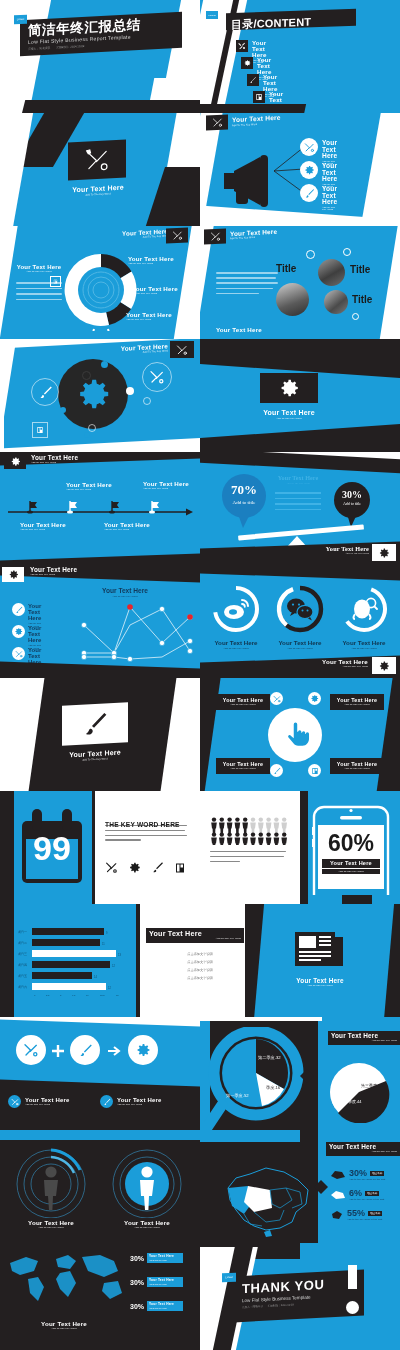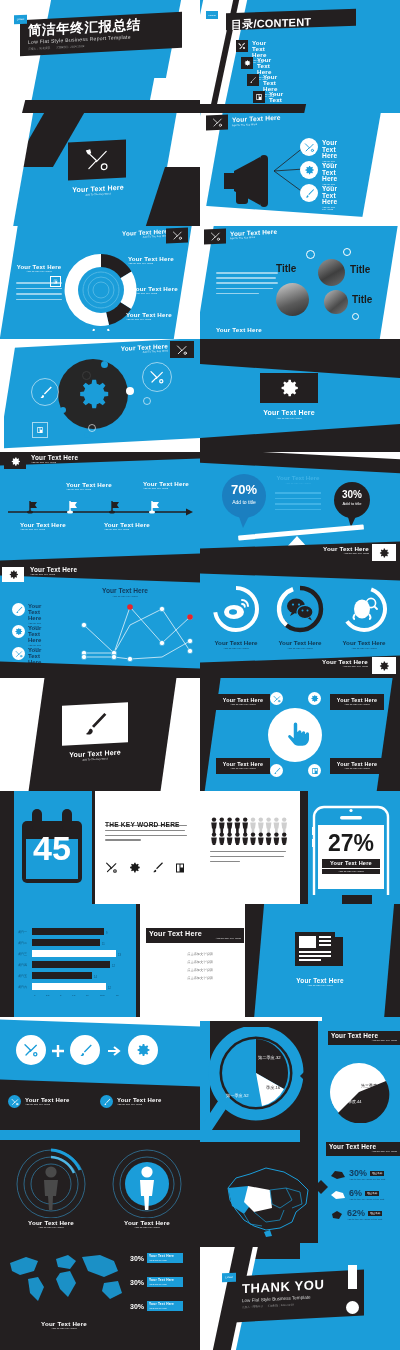--- a/index.html
+++ b/index.html
@@ -429,21 +429,21 @@
       <div class="tiny wht sub" style="margin-top:1px;">Add To The Key Word</div>
     </div>
     <div class="sk" style="left:143px;top:29px;">
       <div class="yth" style="font-size:6.2px;">Your Text Here</div>
       <div class="tiny wht sub" style="margin-top:1px;">Add To The Key Word</div>
     </div>
     <div class="sk" style="left:-12px;top:105px;width:230px;height:20px;background:#231f20;transform:skewY(-2deg);"></div>
   </div>
 </div>
 
-<div class="slide" style="left:200px;top:452px;">
+<div class="slide" style="left:200px;top:452px;font-family:Liberation Serif, serif;">
   <div class="fullbleed" style="background:#1b9dd9;">
     <div class="sk" style="left:-14px;top:-14px;width:230px;height:22px;background:#fff;transform:skewY(3deg);"></div>
     <div class="sk" style="left:-14px;top:2px;width:230px;height:14px;background:#231f20;transform:skewY(3deg);"></div>
     <div class="sk" style="left:22px;top:22px;width:44px;height:44px;background:#1b7fc0;border-radius:50%;"></div>
     <svg class="sk" style="left:38px;top:62px;" width="12" height="14">
           <path d="M0 0 L12 0 L5 14 Z" fill="#1b7fc0"></path>
         </svg>
     <div class="sk ctr" style="left:22px;top:30px;width:44px;">
       <div class="wht" style="font-size:13px;font-weight:bold;">70%</div>
       <div class="wht" style="font-size:5px;margin-top:2px;">Add to title</div>
@@ -707,21 +707,21 @@
 <div class="slide" style="left:0;top:791px;">
   <div class="fullbleed" style="background:#231f20;">
     <div class="sk" style="left:14px;top:-10px;width:78px;height:140px;background:#1b9dd9;"></div>
     <svg class="sk" style="left:20px;top:18px;" width="64" height="78" viewBox="0 0 64 78">
       <rect x="2" y="12" width="60" height="62" rx="5" fill="#231f20"></rect>
       <rect x="6" y="30" width="52" height="40" fill="#1b9dd9"></rect>
       <rect x="12" y="0" width="10" height="22" rx="5" fill="#231f20"></rect>
       <rect x="42" y="0" width="10" height="22" rx="5" fill="#231f20"></rect>
     </svg>
     <div class="sk ctr" style="left:20px;top:40px;width:64px;">
-      <span style="font-size:34px;font-weight:bold;color:#fff;line-height:34px;">45</span>
+      <span style="font-size:34px;font-weight:bold;color:#fff;line-height:34px;">99</span>
     </div>
   </div>
 </div>
 <div class="slide" style="left:95px;top:791px;width:105px;">
   <div class="fullbleed" style="background:#fff;">
     <div class="sk" style="left:10px;top:22px;">
       <span style="font-size:6.6px;font-weight:bold;color:#1a1a1a;letter-spacing:.2px;">THE KEY WORD HERE</span>
     </div>
     <div class="sk" style="left:10px;top:34px;width:82px;">
       <div class="loremk" style="width:100%;margin-bottom:3.4px;"></div>
@@ -863,21 +863,21 @@
     <div class="sk" style="left:-6px;top:-10px;width:14px;height:140px;background:#231f20;"></div>
     <svg class="sk" style="left:12px;top:14px;" width="78" height="100" viewBox="0 0 78 100">
       <rect x="2" y="2" width="74" height="116" rx="10" fill="none" stroke="#fff" stroke-width="2.4"></rect>
       <rect x="0" y="22" width="3" height="8" fill="#fff"></rect>
           <rect x="0" y="34" width="3" height="8" fill="#fff"></rect>
       <rect x="28" y="11" width="22" height="3.4" rx="1.7" fill="#fff"></rect>
       <circle cx="39" cy="5.5" r="1.6" fill="#fff"></circle>
     </svg>
     <div class="sk" style="left:18px;top:34px;width:66px;height:64px;background:#fff;"></div>
     <div class="sk" style="left:20px;top:40px;width:62px;text-align:center;">
-      <span style="font-size:23px;font-weight:bold;color:#1a1a1a;line-height:24px;">27%</span>
+      <span style="font-size:23px;font-weight:bold;color:#1a1a1a;line-height:24px;">60%</span>
     </div>
     <div class="sk" style="left:22px;top:68px;width:58px;background:#231f20;padding:1.5px 0;text-align:center;">
       <div class="yth" style="font-size:5.6px;">Your Text Here</div>
     </div>
     <div class="sk" style="left:22px;top:78px;width:58px;background:#231f20;padding:1px 0;text-align:center;">
       <div class="tiny wht">Add To The Key Word</div>
     </div>
     <div class="sk" style="left:-6px;top:104px;width:120px;height:9px;background:#231f20;"></div>
     <div class="sk" style="left:8px;top:104px;width:34px;height:9px;background:#1b9dd9;"></div>
     <div class="sk" style="left:72px;top:104px;width:34px;height:9px;background:#1b9dd9;"></div>
@@ -1143,21 +1143,21 @@
         </div>
         <div class="tiny" style="color:#123a5c;">Add to the key word in the first</div>
       </div>
     </div>
     <div class="sk" style="left:130px;top:78px;display:flex;align-items:center;gap:3px;">
       <svg width="14" height="10" viewBox="0 0 14 10">
             <path d="M2 4 L7 1 L12 4 L9 9 L3 8 Z" fill="#231f20"></path>
           </svg>
       <div>
         <div style="display:flex;align-items:center;gap:3px;">
-          <span style="font-size:9px;font-weight:bold;color:#123a5c;">62%</span>
+          <span style="font-size:9px;font-weight:bold;color:#123a5c;">55%</span>
           <span style="font-size:2.6px;color:#fff;background:#231f20;padding:.5px 2px;">地区名称</span>
         </div>
         <div class="tiny" style="color:#123a5c;">Add to the key word in the first</div>
       </div>
     </div>
   </div>
 </div>
 
 <div class="slide" style="left:0;top:1243px;height:107px;">
   <div class="fullbleed" style="background:#231f20;">

